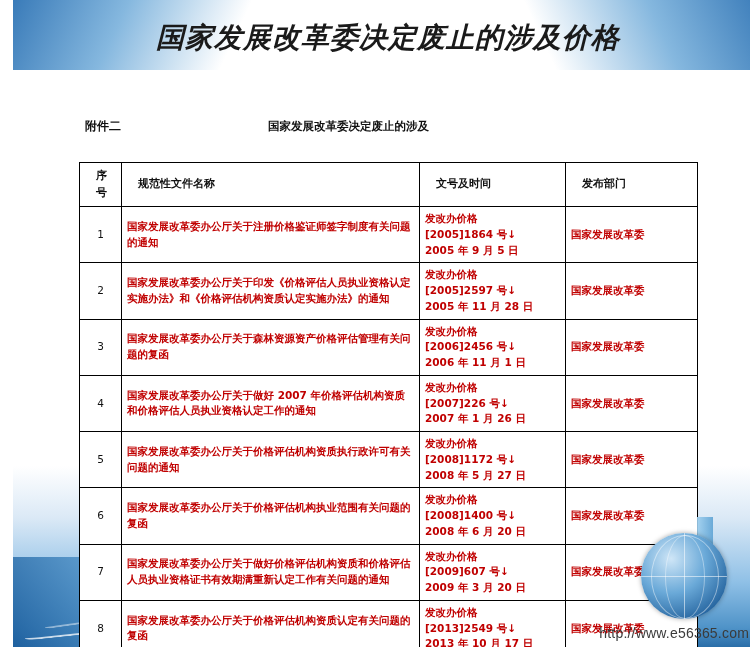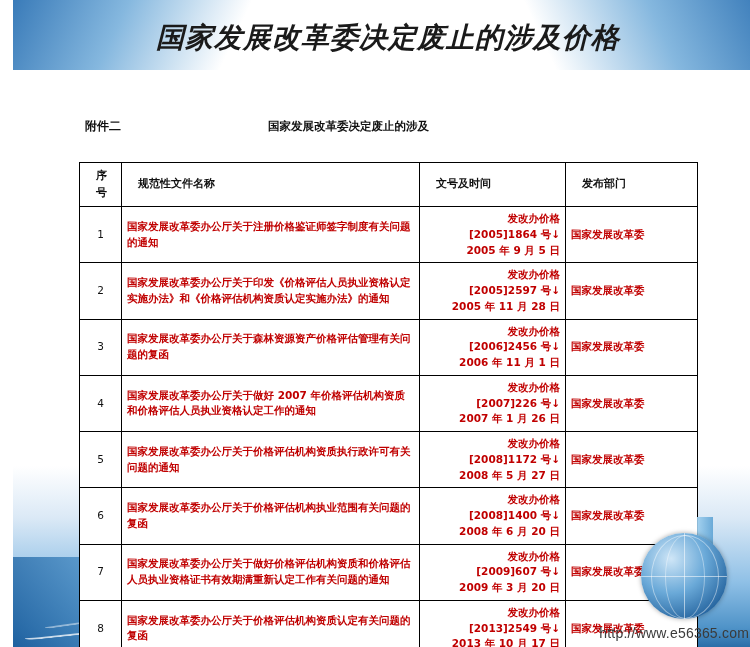--- a/index.html
+++ b/index.html
@@ -141,21 +141,21 @@
     color: #111;
   }
   td.name {
     color: #c00000;
     font-weight: bold;
     text-align: left;
   }
   td.num {
     color: #c00000;
     font-weight: bold;
-    text-align: right;
+    text-align: left;
     white-space: pre-line;
   }
   td.dept {
     color: #c00000;
     font-weight: bold;
     text-align: left;
   }
 
   
   .globe {

